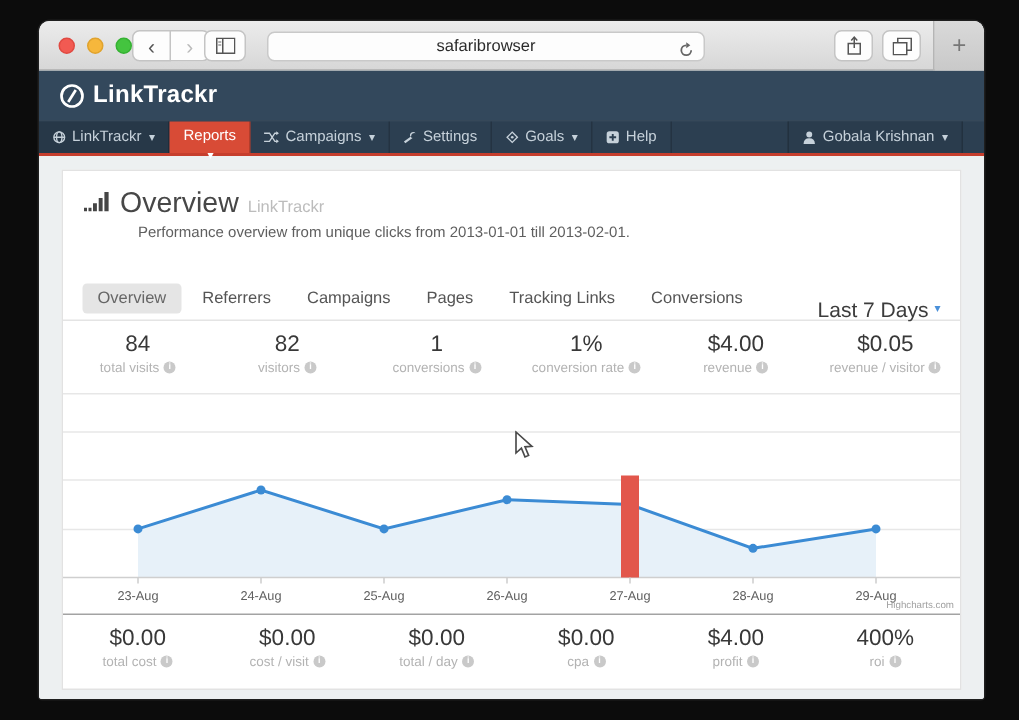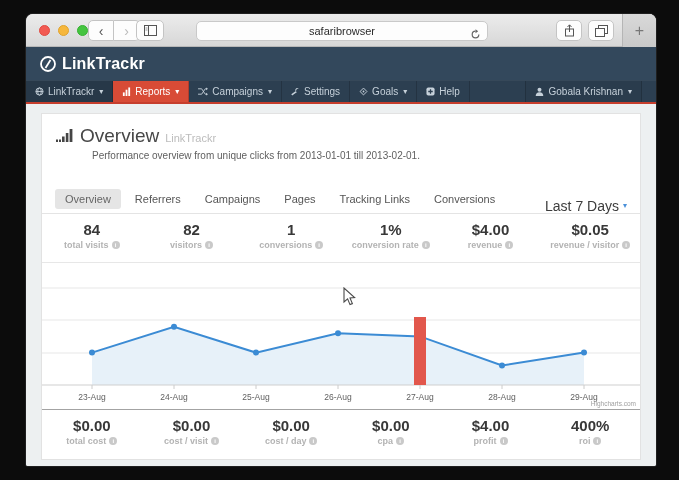--- a/index.html
+++ b/index.html
@@ -21,21 +21,21 @@
   .light.green { background:#44c43f; border:1px solid #35b232; }
   .nav-btns { position:absolute; left:62px; top:6px; display:flex; }
   .nav-btn { width:26px; height:21px; background:#fdfdfd; border:1px solid #c4c4c4;
              display:flex; align-items:center; justify-content:center;
              font-size:14px; color:#555; }
   .nav-btn.back { border-radius:5px 0 0 5px; }
   .nav-btn.fwd { border-radius:0 5px 5px 0; border-left:none; color:#bbb; }
   .sidebar-btn { position:absolute; left:110px; top:6px; width:28px; height:21px;
                  background:#fdfdfd; border:1px solid #c4c4c4; border-radius:5px;
                  display:flex; align-items:center; justify-content:center; }
-  .url-field { position:absolute; left:170px; top:7px; width:292px; height:20px;
+  .url-field { position:absolute; left:152px; top:7px; width:292px; height:20px;
                background:#fdfdfd; border:1px solid #c9c9c9; border-radius:5px;
                display:flex; align-items:center; justify-content:center; }
   .url-text { font-size:11px; color:#2b2b2b; }
   .refresh { position:absolute; right:6px; top:4px; }
   .chrome-right-btn { position:absolute; top:6px; width:26px; height:21px; background:#fdfdfd;
                border:1px solid #c4c4c4; border-radius:5px; display:flex;
                align-items:center; justify-content:center; }
   .share-btn { right:74px; }
   .tabs-btn { right:42px; }
   .newtab-zone { position:absolute; right:0; top:0; width:34px; height:33px;
@@ -44,21 +44,21 @@
                  font-size:16px; color:#777; }
 
   
   .masthead { height:33px; background:#33485c; display:flex; align-items:center; padding-left:13px; }
   .brand { color:#ffffff; font-size:16px; font-weight:bold; letter-spacing:.2px; margin-left:5px; }
   .navbar { height:22px; background:#2c3f51; display:flex; align-items:stretch;
             border-top:1px solid rgba(255,255,255,0.05); font-size:10px; color:#c6d1da; }
   .nav-item { display:flex; align-items:center; gap:4px; padding:0 9px;
               border-right:1px solid rgba(0,0,0,0.18); cursor:default; }
   .nav-item.first { background:#273848; }
-  .nav-item.active { background:#d84b36; color:#ffffff; }
+  .nav-item.active { background:#d84b36; color:#ffffff;flex-direction:column; }
   .nav-user { margin-left:auto; margin-right:14px; border-left:1px solid rgba(0,0,0,0.18); background:#2a3c4d; }
   .caret { font-size:8px; line-height:1; margin-left:1px; }
   .caret::after { content:"▾"; }
   .redline { height:2px; background:#c63e2d; }
 
   
   .content { height:362px; background:#edf0f1; padding-top:9px; }
   .card { margin:0 15px; height:347px; background:#ffffff; border:1px solid #e2e2e2; }
 
   .card-header { height:60px; padding:11px 14px 0; }
@@ -67,21 +67,21 @@
   .title-suffix { font-size:11px; color:#bcbcbc; }
   .subtitle { font-size:10px; color:#5f5f5f; margin-top:3px;padding-left:36px; }
 
   .tabs-row { height:40px; padding:11px 13px 0; border-bottom:1px solid #e4e4e4;
               display:flex; align-items:center; }
   .tab { font-size:11px; color:#555; padding:4px 10px; border-radius:3px; margin-right:4px; }
   .tab.active { background:#e5e5e5; color:#666; }
   .daterange { margin-left:auto; font-size:14px; color:#3c3c3c; display:flex; align-items:center; gap:3px;margin-top:13px; }
   .daterange .caret { color:#4a90d9; }
 
-  .stats-row { height:49px; border-bottom:1px solid #e7e7e7; display:flex;font-weight:bold; }
+  .stats-row { height:49px; border-bottom:1px solid #e7e7e7; display:flex; }
   .stats-row.bottom { border-bottom:none; border-top:1px solid #a3a3a3; height:50px; }
   .stat { flex:1; text-align:center; padding-top:7px; }
   .stat-value { font-size:15px; color:#383838; }
   .stat-label { font-size:9px; color:#b3b3b3; margin-top:2px;
                 display:flex; align-items:center; justify-content:center; gap:3px; }
   .info-icon { display:inline-block; width:8px; height:8px; border-radius:50%;
                background:#c9c9c9; color:#ffffff; font-size:6px; line-height:8px;
                text-align:center; font-weight:bold; }
   .info-icon::after { content:"i"; }
 
@@ -329,21 +329,21 @@
         <div class="stat">
           <div class="stat-value">$0.00</div>
           <div class="stat-label">
               <span>cost / visit</span>
               <span class="info-icon"></span>
             </div>
         </div>
         <div class="stat">
           <div class="stat-value">$0.00</div>
           <div class="stat-label">
-              <span>cost / day</span>
+              <span>total / day</span>
               <span class="info-icon"></span>
             </div>
         </div>
         <div class="stat">
           <div class="stat-value">$0.00</div>
           <div class="stat-label">
               <span>cpa</span>
               <span class="info-icon"></span>
             </div>
         </div>

